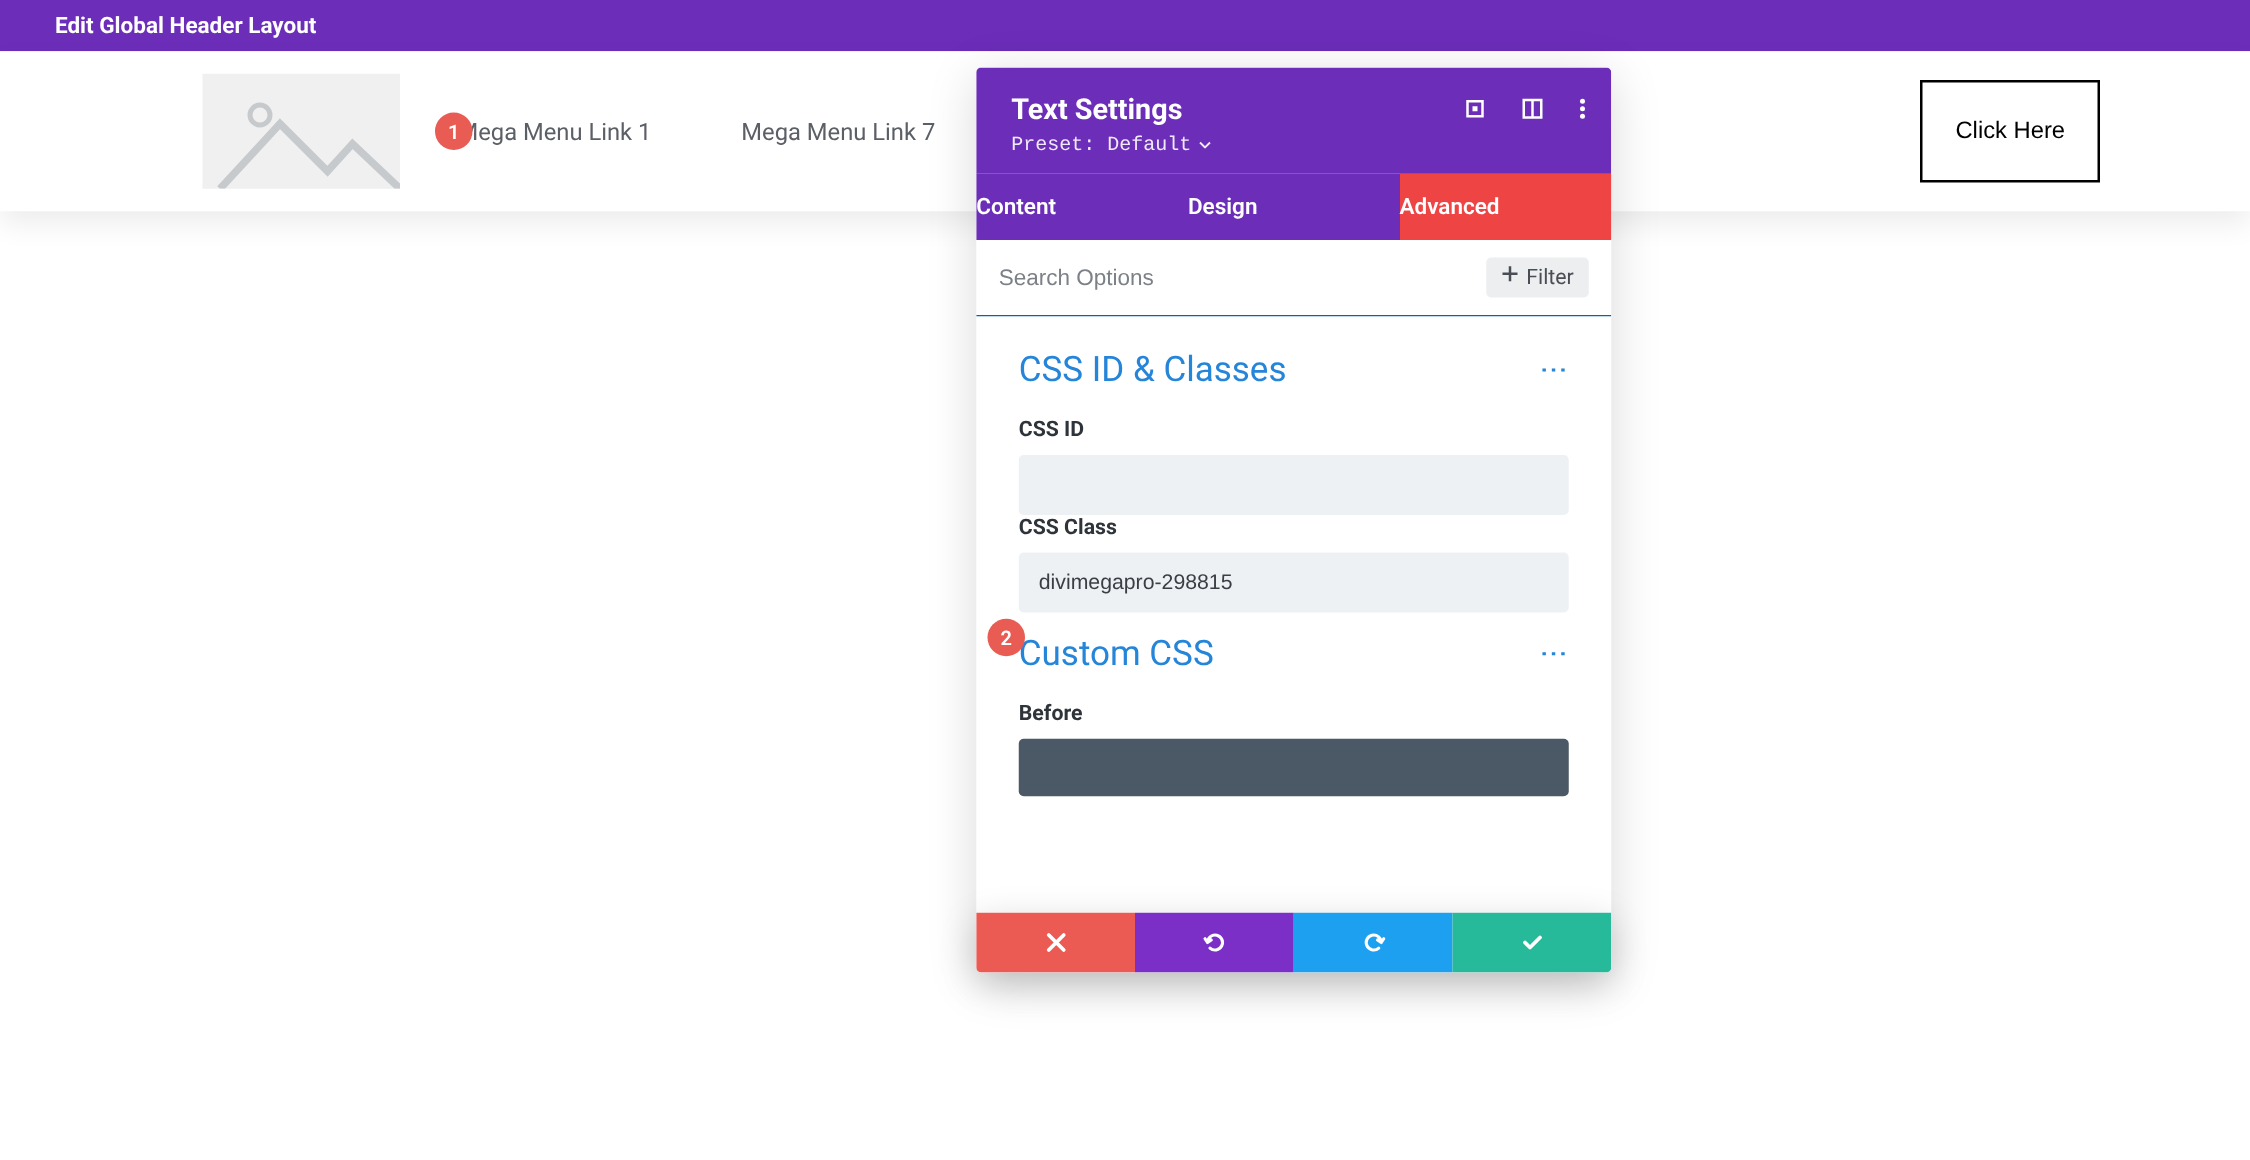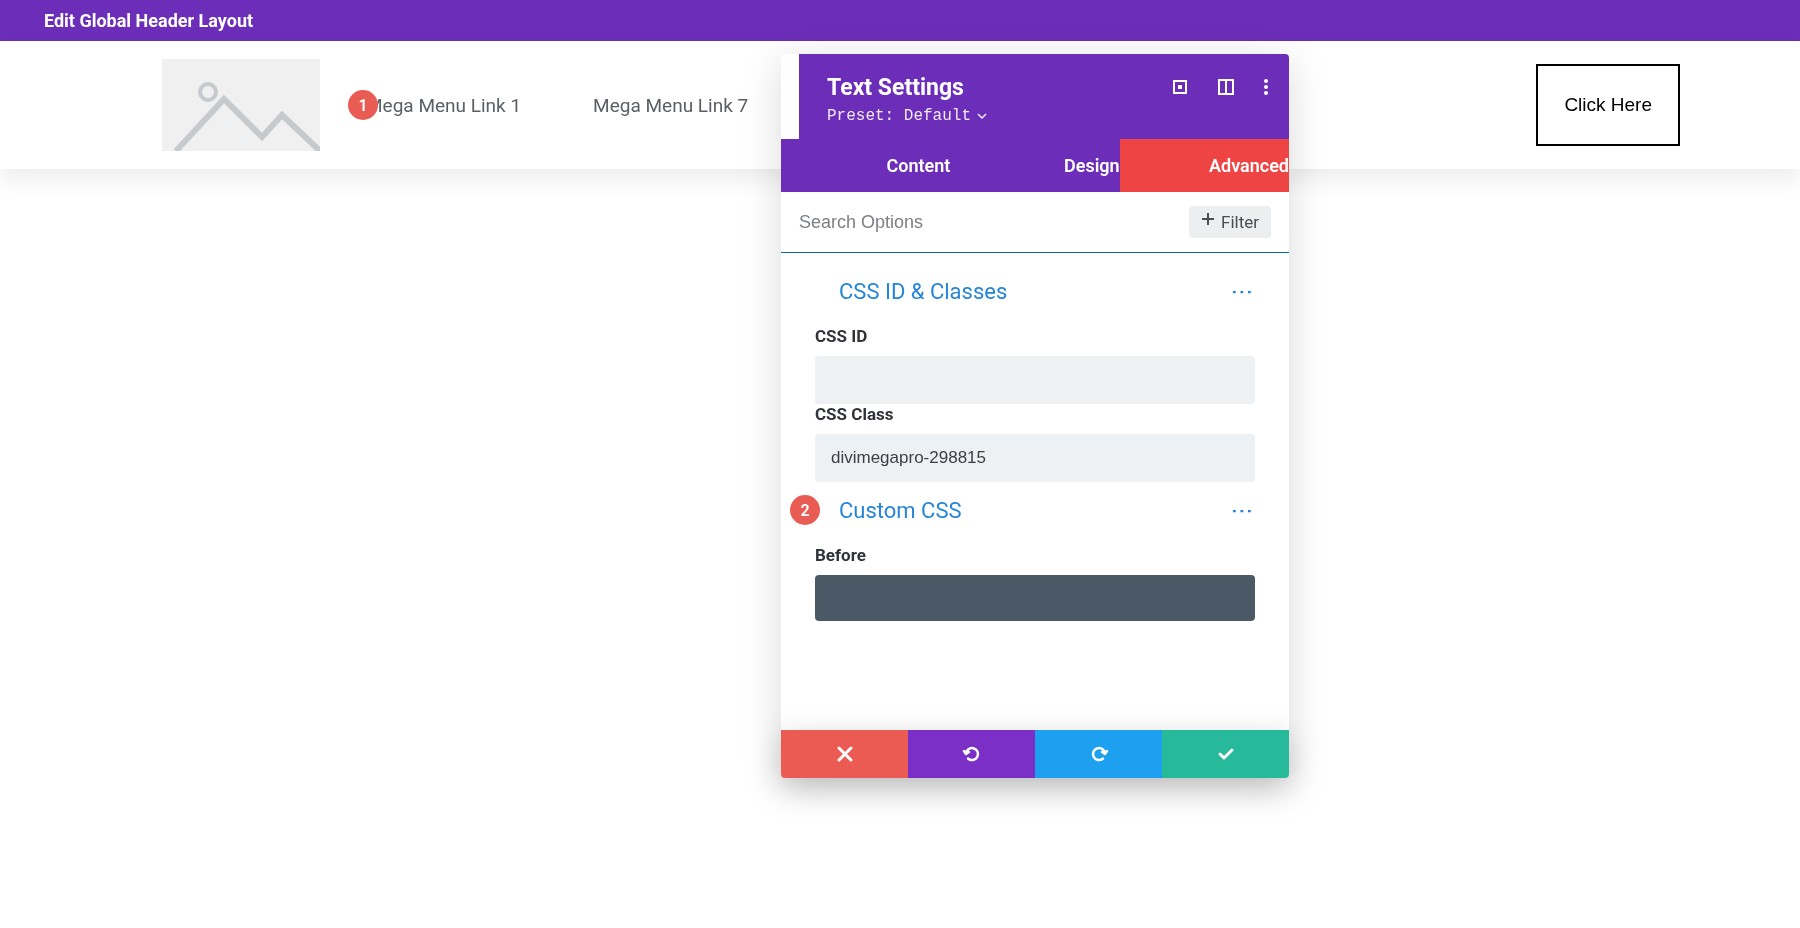--- a/index.html
+++ b/index.html
@@ -12,41 +12,41 @@
 .img-placeholder svg { position: absolute; inset: 0; }
 .menu-links { display: flex; align-items: center; gap: 72px; margin-left: 46px; }
 .menu-link { color: #5b5f66; font-size: 19px; position: relative; }
 .click-here { position: absolute; right: 120px; top: 50%; transform: translateY(-50%); border: 2px solid #000; padding: 28px 26px; font-size: 19px; cursor: pointer; background: #fff; }
 
 .badge { position: absolute; width: 30px; height: 30px; border-radius: 50%; background: #e85c54; color: #fff; font-size: 16px; font-weight: 600; display: flex; align-items: center; justify-content: center; z-index: 5; }
 .badge-1 { left: 348px; top: 90px; }
 .badge-2 { left: 790px; top: 495px; }
 
 .panel { position: absolute; left: 781px; top: 54px; width: 508px; height: 724px; background: #fff; box-shadow: 0 8px 40px rgba(0,0,0,0.15); border-radius: 4px; overflow: hidden; display: flex; flex-direction: column; z-index: 3;}
-.panel-top { background: #6c2eb9; color: #fff; padding: 20px 28px 14px; position: relative; margin-left: 18px; }
+.panel-top { background: #6c2eb9; color: #fff; padding: 20px 28px 14px; position: relative; }
 .panel-title { font-size: 23px; font-weight: 700; }
 .panel-preset { font-size: 16px; margin-top: 6px; opacity: 0.9; display: inline-flex; align-items: center; gap: 6px; cursor: pointer; font-family: Liberation Mono, monospace;}
 .panel-top-icons { position: absolute; right: 20px; top: 24px; display: flex; gap: 28px; }
 .panel-top-icons span { cursor: pointer; display: inline-flex; }
 
 .panel-tabs { background: #6c2eb9; display: flex; }
-.panel-tab { flex: 1; text-align: right; padding: 16px 0; color: #fff; font-size: 18px; font-weight: 600; cursor: pointer; }
+.panel-tab { flex: 1; text-align: left; padding: 16px 0; color: #fff; font-size: 18px; font-weight: 600; cursor: pointer; }
 .panel-tab.active { background: #ef4444; }
 
 .panel-search { display: flex; align-items: center; padding: 14px 18px; border-bottom: 1px solid #0369a1; gap: 10px; }
 .panel-search input { flex: 1; border: none; font-size: 18px; color: #555; background: transparent; outline: none; }
 .panel-search input::placeholder { color: #7c8187; }
 .filter-btn { display: flex; gap: 6px; padding: 6px 12px; background: #eceef0; border-radius: 4px; color: #4a4e54; font-size: 17px; cursor: pointer; }
 
 .panel-body { flex: 1; overflow-y: auto; padding: 26px 34px 0; }
 .panel-body::-webkit-scrollbar { width: 8px; }
 .panel-body::-webkit-scrollbar-thumb { background: #c1c5ca; border-radius: 4px; }
 
 .section-head { display: flex; justify-content: space-between; align-items: center; margin-bottom: 22px; }
-.section-title { color: #2585d8; font-size: 22px; font-weight: 400; margin-left: 24px; }
+.section-title { color: #2585d8; font-size: 28px; font-weight: 400; }
 .section-dots { color: #2585d8; font-size: 22px; cursor: pointer; writing-mode: vertical-rl; }
 
 .field-label { font-size: 17px; color: #2f343a; font-weight: 700; margin-bottom: 10px; }
 .field-input { width: 100%; background: #eef1f4; border: none; border-radius: 4px; padding: 14px 16px; font-size: 17px; color: #3b3f45; outline: none; }
 
 .section-divider { height: 16px; }
 .before-box { width: 100%; height: 46px; background: #4b5866; border-radius: 4px; margin-top: 8px; }
 
 .panel-actions { position: absolute; left: 781px; top: 730px; width: 508px; height: 48px; display: flex; z-index: 4; box-shadow: 0 8px 30px rgba(0,0,0,0.18); border-radius: 0 0 4px 4px; overflow:hidden;}
 .action-btn { flex: 1; display: flex; align-items: center; justify-content: center; color: #fff; cursor: pointer; }

